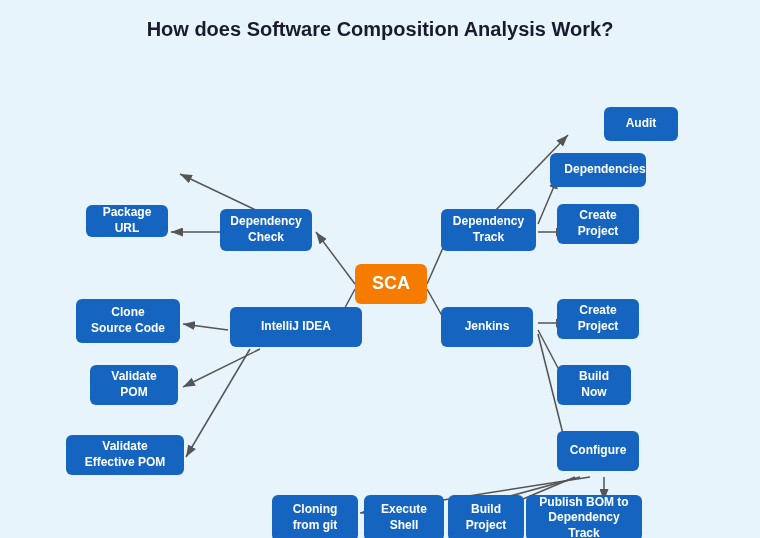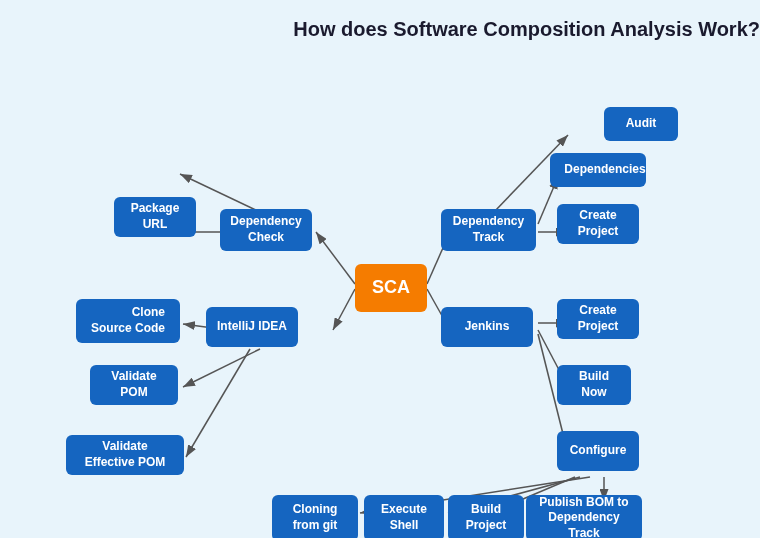--- a/index.html
+++ b/index.html
@@ -5,21 +5,21 @@
     * { box-sizing: border-box; margin: 0; padding: 0; }
     body {
       width: 760px;
       height: 538px;
       background: #e8f4fb;
       font-family: Arial, sans-serif;
       overflow: hidden;
       position: relative;
     }
     .title {
-      text-align: right;
+      text-align: center;
       font-size: 20px;
       font-weight: bold;
       color: #1a1a2e;
       padding-top: 18px;
       padding-bottom: 8px;
     }
     .diagram {
       position: relative;
       width: 760px;
       height: 490px;
@@ -104,58 +104,58 @@
 
     <line x1="590" y1="428" x2="360" y2="464" class="arrow-end"></line>
 
     <line x1="580" y1="428" x2="448" y2="464" class="arrow-end"></line>
 
     <line x1="575" y1="428" x2="490" y2="464" class="arrow-end"></line>
 
     <line x1="604" y1="428" x2="604" y2="452" class="arrow-end"></line>
   </svg>
 
-  <div class="box orange" style="left:355px;top:215px;width:72px;height:48px;font-size:18px;">
+  <div class="box orange" style="left:355px;top:215px;width:72px;height:40px;font-size:18px;">
     SCA
   </div>
 
   <div class="box" style="left:220px;top:160px;width:92px;height:42px;">
     Dependency<br>Check
   </div>
 
   <div class="box" style="left:441px;top:160px;width:95px;height:42px;">
     Dependency<br>Track
   </div>
 
 
-  <div class="box" style="left:86px;top:148px;width:82px;height:40px;margin-left:28px;">
+  <div class="box" style="left:86px;top:156px;width:82px;height:32px;">
     Package<br>URL
   </div>
 
   <div class="box" style="left:560px;top:58px;width:74px;height:34px;margin-left:44px;">
     Audit
   </div>
 
   <div class="box" style="left:550px;top:104px;width:96px;height:34px;padding-left:20px;">
     Dependencies
   </div>
 
   <div class="box" style="left:557px;top:155px;width:82px;height:40px;">
     Create<br>Project
   </div>
 
-  <div class="box" style="left:206px;top:258px;width:92px;height:40px;">
+  <div class="box" style="left:230px;top:258px;width:132px;height:40px;">
     IntelliJ IDEA
   </div>
 
   <div class="box" style="left:441px;top:258px;width:92px;height:40px;">
     Jenkins
   </div>
 
-  <div class="box" style="left:76px;top:250px;width:104px;height:44px;text-align:right;">
+  <div class="box" style="left:76px;top:250px;width:104px;height:44px;">
     Clone<br>Source Code
   </div>
 
   <div class="box" style="left:90px;top:316px;width:88px;height:40px;">
     Validate<br>POM
   </div>
 
   <div class="box" style="left:66px;top:386px;width:118px;height:40px;">
     Validate<br>Effective POM
   </div>

